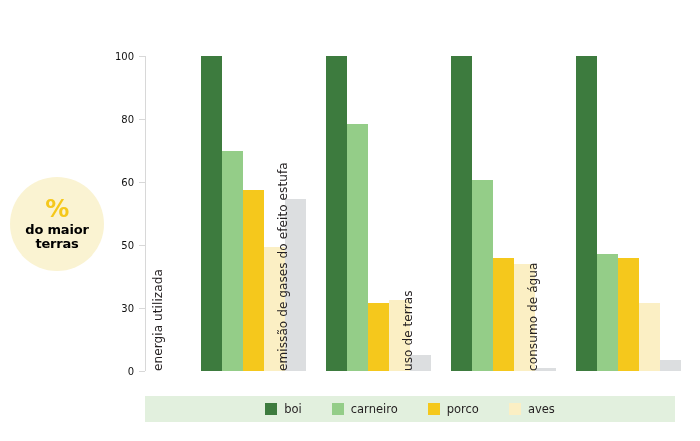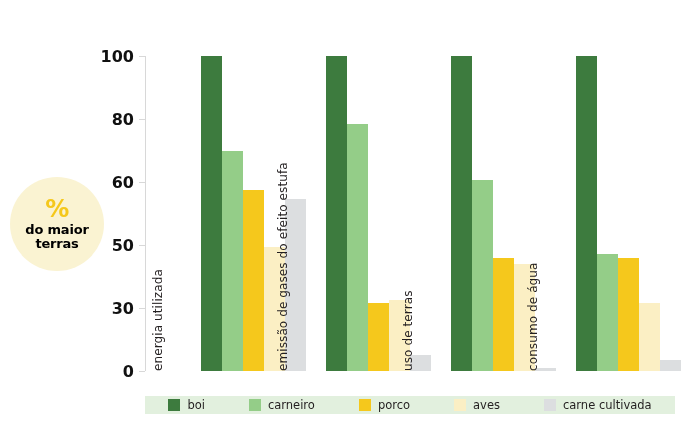--- a/index.html
+++ b/index.html
@@ -66,22 +66,22 @@
     left: -6px;
     width: 6px;
     height: 1px;
     background: #d8d8d8;
   }
   .tick-label {
     position: absolute;
     right: 100%;
     margin-right: 11px;
     transform: translateY(-50%);
-    font-size: 16px;
-    font-weight: 700;
+    font-size: 10px;
+    font-weight: 400;
     color: #111111;
     white-space: nowrap;
   }
   .tick-row { position: absolute; left: 0; width: 1px; height: 0; }
 
   
   .group {
     position: absolute;
     bottom: 0;
     height: 315px;
@@ -106,26 +106,26 @@
     align-items: flex-end;
   }
   .bar { width: 21px; }
 
   
   #legend {
     position: absolute;
     left: 145px;
     top: 396px;
     width: 530px;
-    height: 18px;
+    height: 26px;
     background: #e2f0de;
     display: flex;
     align-items: center;
     justify-content: center;
-    gap: 44px;
+    gap: 30px;
   }
   .legend-item {
     display: flex;
     align-items: center;
     gap: 7px;
   }
   .legend-swatch {
     width: 12px;
     height: 12px;
   }
@@ -226,17 +226,13 @@
       <span class="legend-label">carneiro</span>
     </div>
     <div class="legend-item">
       <span class="legend-swatch" style="background: rgb(245, 200, 28);"></span>
       <span class="legend-label">porco</span>
     </div>
     <div class="legend-item">
       <span class="legend-swatch" style="background: rgb(251, 239, 196);"></span>
       <span class="legend-label">aves</span>
     </div>
-    <div class="legend-item">
-      <span class="legend-swatch" style="background: rgb(220, 222, 224);"></span>
-      <span class="legend-label">carne cultivada</span>
-    </div>
   </div>
 
 </body></html>

